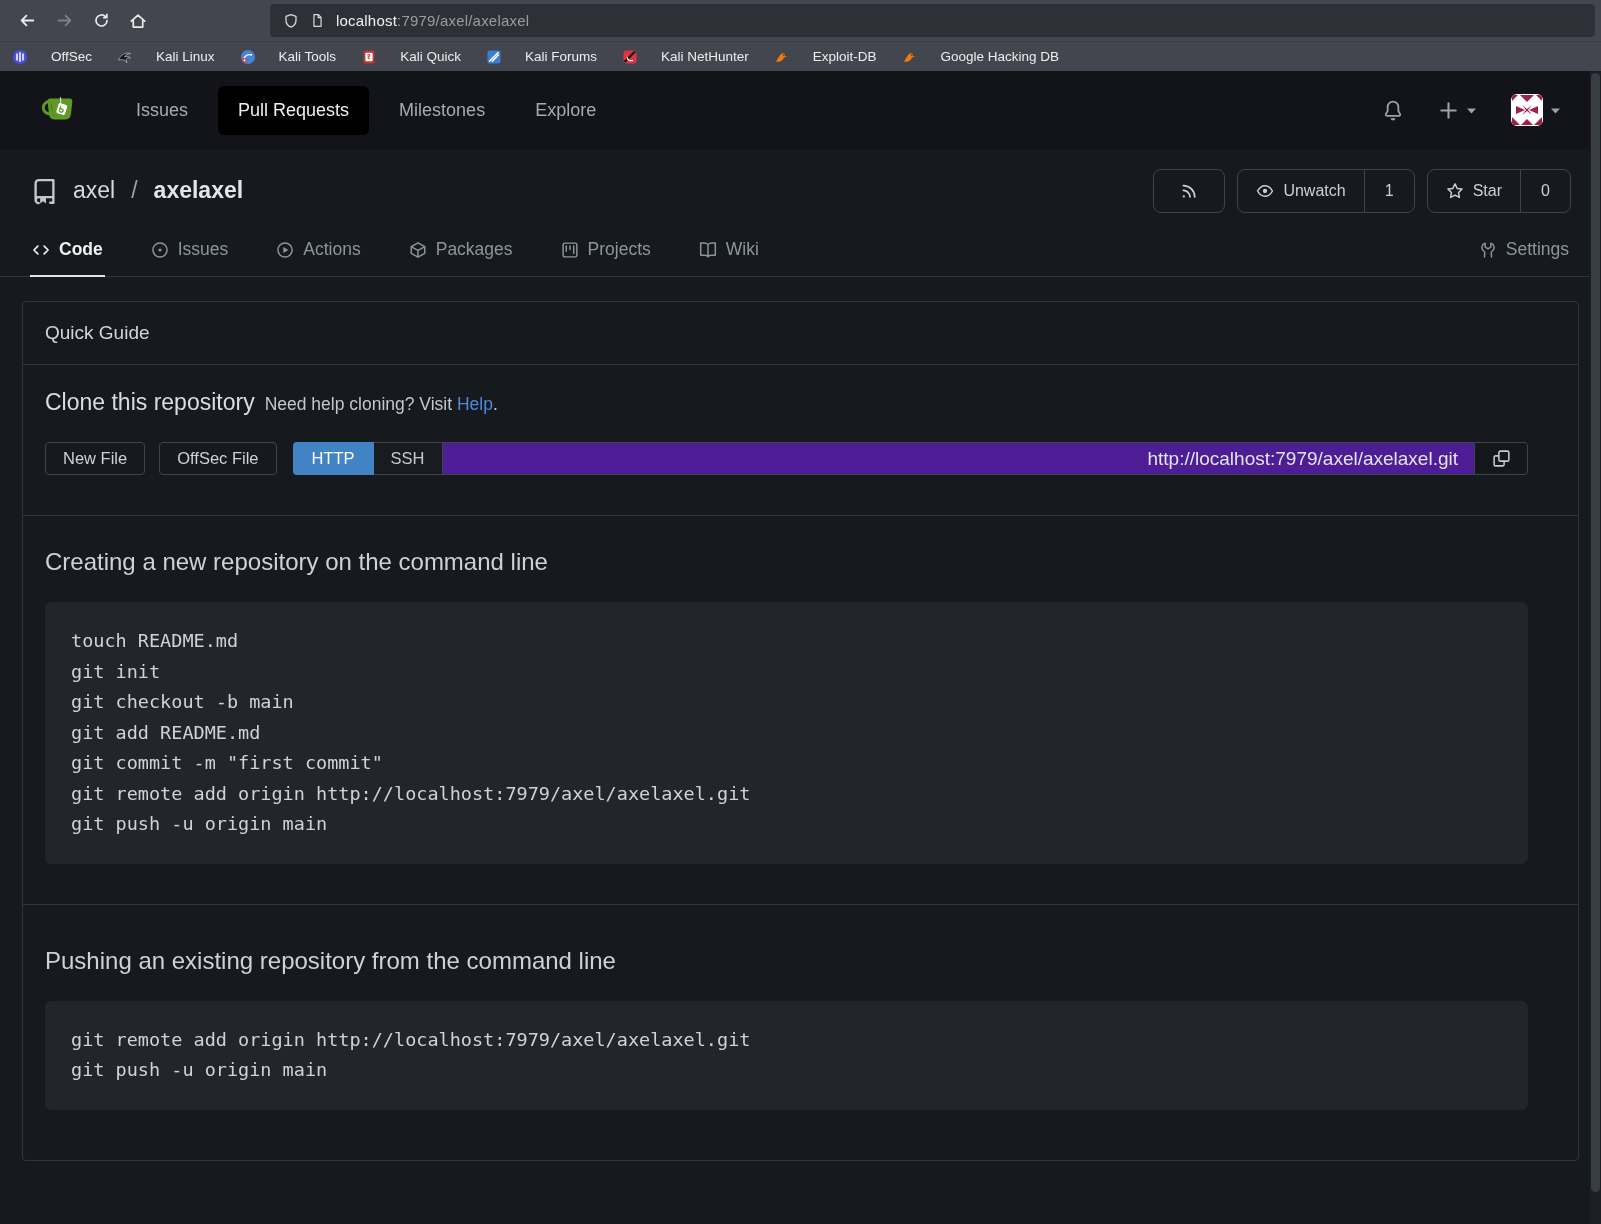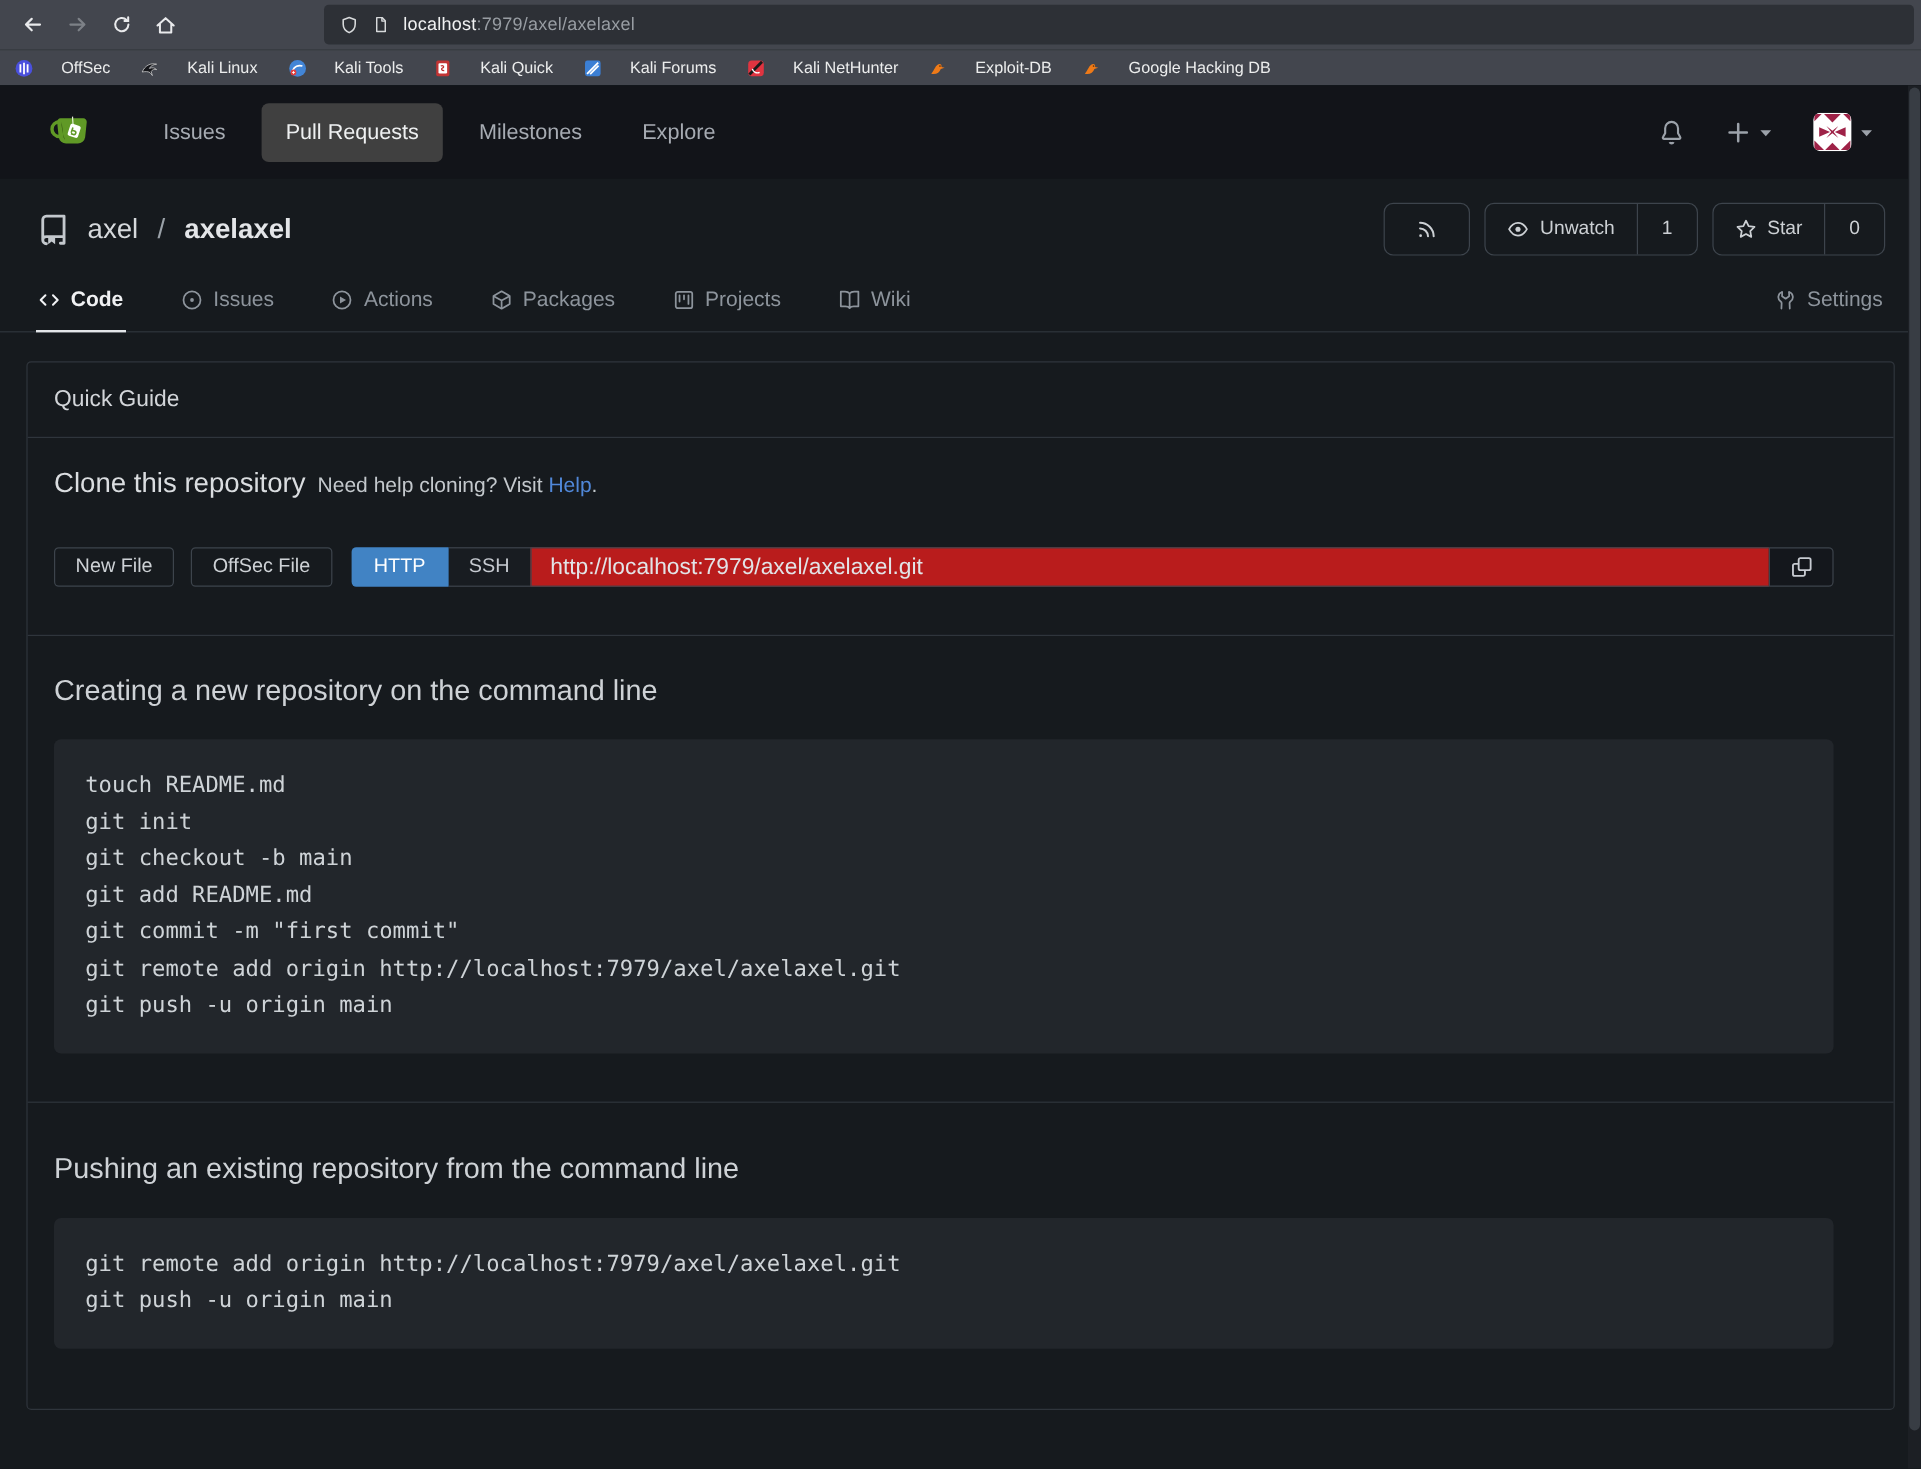--- a/index.html
+++ b/index.html
@@ -44,21 +44,21 @@
 
   .gt-navbar {
     height:78px; background:#121419;
     display:flex; align-items:center; padding:0 40px;
   }
   .gt-logo { width:38px; height:38px; }
   .gt-nav-links { display:flex; align-items:center; margin-left:38px; gap:10px; }
   .gt-nav-item {
     padding:14px 20px; font-size:18px; color:#a6abb2; border-radius:6px;
   }
-  .gt-nav-item.active { background:#404040; color:#eef0f1; }
+  .gt-nav-item.active { background:#000000; color:#eef0f1; }
   .gt-nav-right { margin-left:auto; display:flex; align-items:center; gap:34px; color:#9ca2aa; }
   .plus-cluster, .avatar-cluster { display:flex; align-items:center; gap:7px; }
   .avatar { width:32px; height:32px; border-radius:6px; overflow:hidden; }
 
   
   .repo-header { display:flex; align-items:center; padding:20px 30px 0 30px; }
   .repo-title { display:flex; align-items:flex-start; gap:14px; font-size:23px; color:#dcdee1; }
   .repo-title .icn { color:#c3c8cd; }
   .repo-owner { color:#d6d9dc; }
   .repo-sep { color:#9aa1a8; margin:0 2px; }
@@ -90,44 +90,45 @@
   .panel {
     margin:24px 22px 0 22px; border:1px solid #2f353c; border-radius:4px;
   }
   .panel-header {
     padding:20px 22px; font-size:19px; color:#d2d5d9;
     border-bottom:1px solid #2f353c;
   }
   .section { padding:24px 50px 40px 22px; border-bottom:1px solid #2f353c; }
   .section:last-child { border-bottom:none; padding-bottom:50px; }
 
-  .clone-heading { font-size:23px; color:#dadde0; margin-bottom:40px; }
+  .clone-heading { font-size:23px; color:#dadde0; margin-bottom:26px; }
   .clone-sub { font-size:17.5px; color:#c3c8cc; margin-left:10px; }
   .help-link { color:#5087d8; }
 
   .clone-row { display:flex; align-items:stretch; height:33px; }
   .btn-plain {
     padding:0 17px; border:1px solid #3d444c; border-radius:4px;
     color:#ced2d6; font-size:16.5px; display:flex; align-items:center;
     margin-right:14px; background:transparent;
   }
   .clone-group { flex:1; display:flex; align-items:stretch; margin-left:2px; }
   .btn-http {
     background:#4183c4; color:#fff; padding:0 19px;
     border-radius:4px 0 0 4px; display:flex; align-items:center; font-size:16.5px;
   }
   .btn-ssh {
     background:#181c21; color:#c6cad0; padding:0 17px;
     border-top:1px solid #3d444c; border-bottom:1px solid #3d444c;
     display:flex; align-items:center; font-size:16.5px;
   }
   .clone-input {
-    flex:1; background:#b91c1c; border:1px solid #3d444c; border-right:none;
+    flex:1; background:#4c1d95; border:1px solid #3d444c; border-right:none;
     color:#e2e4e7; font-size:19px; padding:0 16px; outline:none;
     font-family:"Liberation Sans", sans-serif;
+    text-align:right;
   }
   .btn-copy {
     width:54px; background:#14171c; border:1px solid #3d444c;
     border-radius:0 4px 4px 0; display:flex; align-items:center; justify-content:center;
     color:#c6cad0;
   }
 
   .section-heading { font-size:24px; font-weight:400; color:#ced2d6; margin:8px 0 26px; }
   .section.push .section-heading { margin-top:18px; }
   .code-block {

